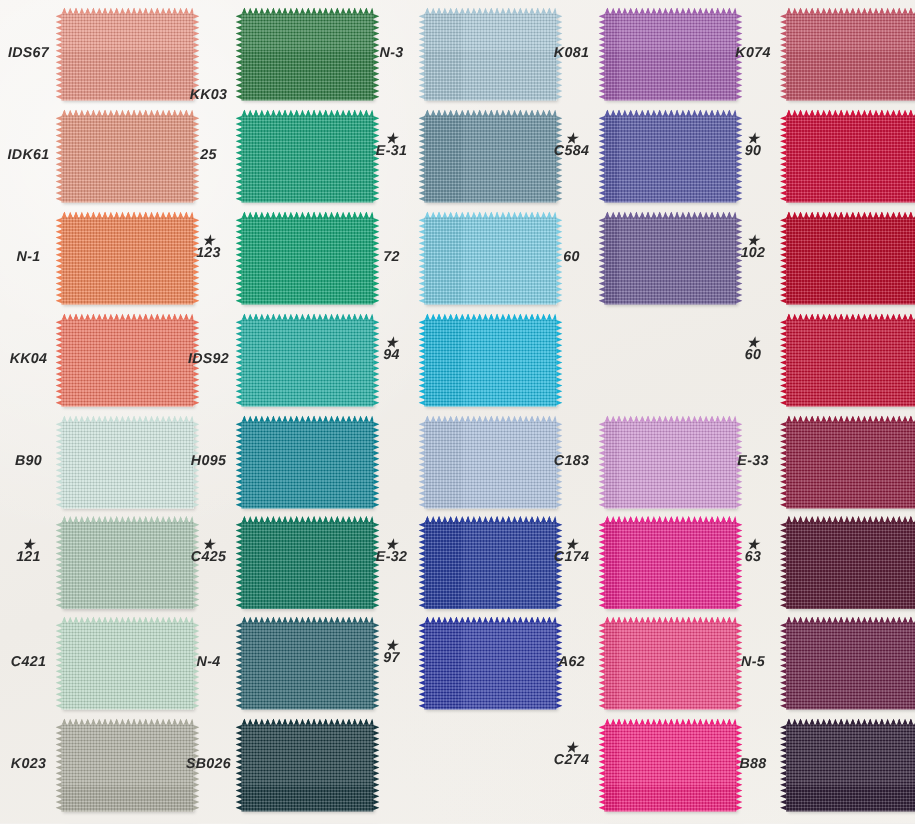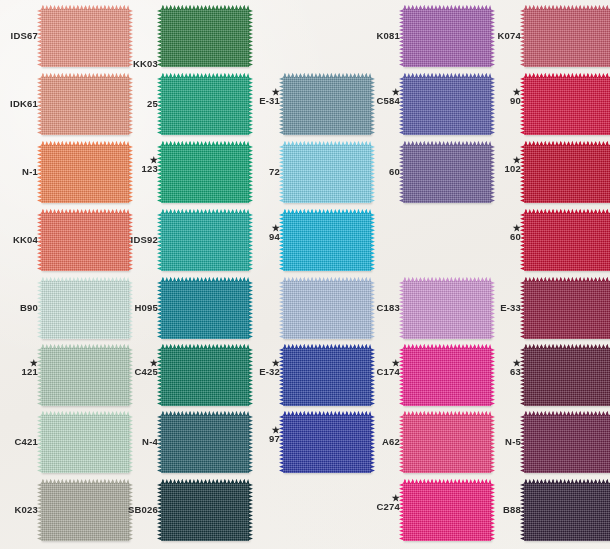--- a/index.html
+++ b/index.html
@@ -31,26 +31,27 @@
   .swatch-cell {
     position: absolute;
     width: 120px;
     height: 68px;
   }
   .swatch-label {
     position: absolute;
     left: 0;
     top: 0;
     width: 38px;
-    text-align: right;
+    text-align: center;
     font-size: 9.5px;
     font-weight: bold;
     color: #2b2b2b;
     letter-spacing: .2px;
     line-height: 10px;
+    font-style: italic;
   }
   .swatch-label .star-icon {
     display: block;
     font-size: 9px;
     line-height: 8px;
     color: #2b2b2b;
   }
   .swatch-label .code {
     display: block;
   }
@@ -176,20 +177,33 @@
       </div>
       <div class="swatch-chip" style="--c: #2f7a43;">
         <div class="chip-shadow"></div>
         <div class="pink-top"></div>
         <div class="pink-bottom"></div>
         <div class="pink-left"></div>
         <div class="pink-right"></div>
         <div class="fabric"></div>
       </div>
     </div>
+    <div class="swatch-cell" style="left: 242px; top: 6px;">
+      <div class="swatch-label" style="top: 25px;">
+        <span class="code">N-3</span>
+      </div>
+      <div class="swatch-chip" style="--c: #a8c6d4;">
+        <div class="chip-shadow"></div>
+        <div class="pink-top"></div>
+        <div class="pink-bottom"></div>
+        <div class="pink-left"></div>
+        <div class="pink-right"></div>
+        <div class="fabric"></div>
+      </div>
+    </div>
     <div class="swatch-cell" style="left: 362px; top: 6px;">
       <div class="swatch-label" style="top: 25px;">
         <span class="code">K081</span>
       </div>
       <div class="swatch-chip" style="--c: #a060ae;">
         <div class="chip-shadow"></div>
         <div class="pink-top"></div>
         <div class="pink-bottom"></div>
         <div class="pink-left"></div>
         <div class="pink-right"></div>

